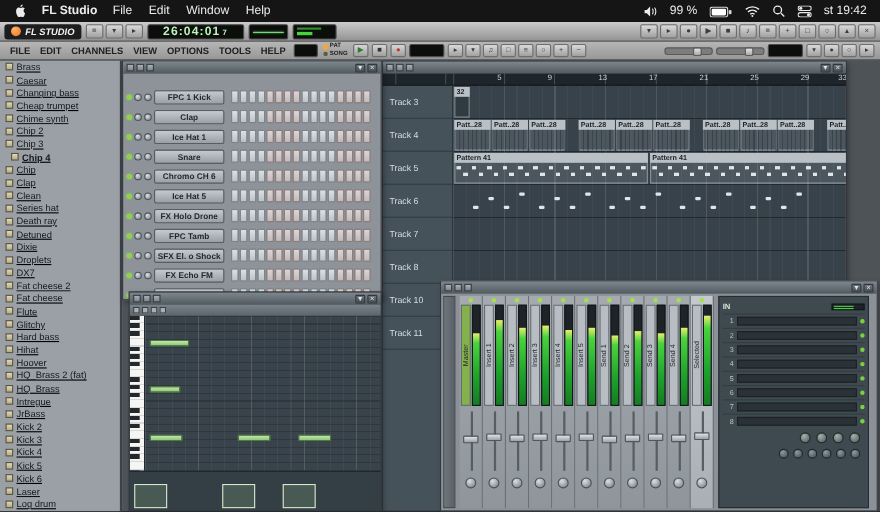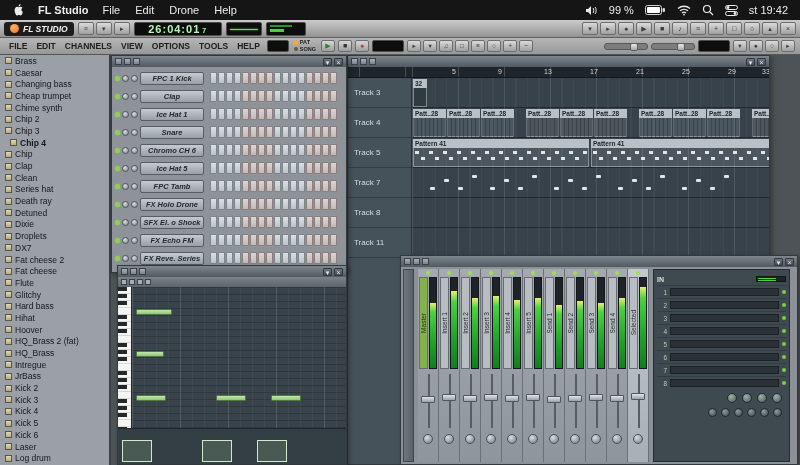--- a/index.html
+++ b/index.html
@@ -6,21 +6,21 @@
 html,body{width:800px;height:465px;overflow:hidden;background:#000;}
 #screen{position:relative;width:800px;height:465px;background:#53585c;overflow:hidden;}
 
 
 #menubar{position:absolute;top:0;left:0;right:0;height:20px;background:#151516;color:#ececec;
 display:flex;align-items:center;padding:0 12px;font-size:11px;gap:14px;z-index:50;}
 .mb-apple{display:flex;align-items:center;}
 .mb-app{font-weight:bold;}
 #mb-menus{display:flex;gap:15px;}
 .mb-item{cursor:default;}
-.mb-right{margin-left:auto;display:flex;align-items:center;gap:11px;}
+.mb-right{margin-left:auto;display:flex;align-items:flex-end;gap:11px;}
 .mb-right svg{display:block;}
 
 
 #fl-top{position:absolute;top:20px;left:0;right:0;height:18px;z-index:40;
 background:linear-gradient(#cbcbcb,#939393);border-bottom:1px solid #5e5e5e;
 display:flex;align-items:center;gap:4px;padding:0 4px;}
 .fl-logo{background:#1d1d1d;border-radius:3px;height:14px;padding:0 6px;color:#f2f2f2;
 font-size:8.5px;font-weight:bold;font-style:italic;display:flex;align-items:center;gap:4px;}
 .fl-fruit{width:9px;height:9px;border-radius:50%;background:radial-gradient(circle at 35% 30%,#ffb26b,#e8731a);}
 .lcd{background:#0c0e0c;border:1px solid #4c4c4c;border-radius:2px;color:#b8f7b8;
@@ -59,21 +59,21 @@
 
 #desktop{position:absolute;top:55px;left:0;right:0;bottom:0;background:#4e5357;}
 .win{position:absolute;border:1px solid #32383c;box-shadow:2px 2px 5px rgba(0,0,0,.35);background:#878d93;}
 .win-title{height:11px;background:linear-gradient(#7f878e,#525a61);display:flex;align-items:center;gap:2px;padding:0 3px;}
 .wt-ico{width:7px;height:7px;background:linear-gradient(#aab2b8,#79828a);border:1px solid #3a4045;}
 .wt-spacer{flex:1;}
 .wt-min,.wt-close{width:9px;height:8px;font-size:7px;line-height:7px;text-align:center;color:#dfe5e9;
 background:linear-gradient(#6d767d,#454d54);border:1px solid #31373c;border-radius:1px;}
 
 
-#browser{position:absolute;top:55px;left:0;width:111px;bottom:0;background:#9aa0a6;border-right:2px solid #3d4247;z-index:5;}
+#browser{position:absolute;top:55px;left:0;width:111px;bottom:0;background:#9aa0a6;border-right:2px solid #3d4247;z-index:5;text-decoration:underline;}
 .b-item{height:11.7px;display:flex;align-items:center;gap:3px;padding-left:5px;font-size:8.5px;color:#15181b;white-space:nowrap;overflow:hidden;}
 .b-item.selected{font-weight:bold;padding-left:10px;}
 .b-ico{width:7px;height:7px;flex:0 0 auto;background:linear-gradient(#e3d9b8,#b5ab84);border:1px solid #5c563f;}
 
 
 #playlist{left:347px;top:55px;width:423px;height:410px;background:#38424a;z-index:6;}
 #pl-ruler{height:11px;background:#1f262b;border-bottom:1px solid #11161a;position:relative;overflow:hidden;
 background-image:repeating-linear-gradient(90deg,rgba(255,255,255,.18) 0 1px,transparent 1px 46px);background-position:64px 0;}
 .pl-tick{position:absolute;top:1px;font-size:7px;color:#cdd5da;}
 .pl-body{position:absolute;top:22px;left:0;right:0;bottom:0;display:flex;}
@@ -87,21 +87,21 @@
 .clip{position:absolute;height:28px;background:rgba(150,160,168,.22);box-shadow:inset 0 0 0 1px rgba(190,200,208,.55);}
 .clip-label{height:9px;background:#b9c1c7;font-size:6.5px;font-weight:bold;color:#20262a;line-height:9px;padding-left:2px;white-space:nowrap;overflow:hidden;}
 .clip28-body{height:19px;background:repeating-linear-gradient(90deg,rgba(25,31,36,.35) 0 1px,transparent 1px 4px);}
 .clip41-row{height:3px;margin:3px 2px 0 2px;background:repeating-linear-gradient(90deg,#dfe6ea 0 4px,transparent 4px 14px);}
 .clip41-row.r2{margin-left:8px;}
 .clip-marker{background:#2f3a41;}
 .pl-dash{position:absolute;width:5px;height:3px;background:#dfe6ea;border-radius:1px;}
 
 
 #rack{left:111px;top:55px;width:236px;height:218px;z-index:7;background:#8d9399;}
-#rack-rows{padding-top:2px;font-style:italic;}
+#rack-rows{padding-top:12px;}
 .ch-row{height:18px;display:flex;align-items:center;gap:2px;padding-left:3px;}
 .ch-led{width:5px;height:5px;border-radius:50%;background:#8fd14f;box-shadow:0 0 2px #8fd14f;flex:0 0 auto;}
 .ch-knob{width:7px;height:7px;border-radius:50%;background:radial-gradient(circle at 35% 30%,#dde1e4,#7d858c);border:1px solid #4f565c;flex:0 0 auto;}
 .ch-btn{width:64px;height:13px;background:linear-gradient(#c5cace,#98a0a6);border:1px solid #565d63;border-radius:2px;
 font-size:7.5px;font-weight:bold;color:#23282c;display:flex;align-items:center;justify-content:center;
 white-space:nowrap;overflow:hidden;flex:0 0 auto;}
 .steps{display:flex;gap:1px;margin-left:4px;}
 .step{width:7px;height:12px;border-radius:1px;}
 .step.g0{background:linear-gradient(#dde1e4,#bcc2c7);border:1px solid #7d858c;}
 .step.g1{background:linear-gradient(#ddd6d6,#c2b9b9);border:1px solid #8c7d7d;}
@@ -164,21 +164,21 @@
   <div id="menubar">
     <span class="mb-apple">
       <svg width="12" height="14" viewBox="0 0 15 17">
           <path fill="#ececec" d="M12.8 13.2c-.5 1.1-1.1 2.2-2 2.2-.9 0-1.1-.5-2.2-.5s-1.4.5-2.2.5c-.9 0-1.6-1.2-2.1-2.3C3.2 10.7 2.8 7.6 4 5.9c.6-.9 1.5-1.4 2.5-1.4.8 0 1.5.5 2 .5.5 0 1.3-.6 2.3-.5.4 0 1.6.2 2.4 1.2-.1 0-1.4.8-1.4 2.4 0 1.9 1.7 2.6 1.7 2.6zM10.1 3.1c.4-.5.7-1.3.6-2.1-.6 0-1.4.4-1.8 1-.4.5-.8 1.3-.6 2 .7.1 1.4-.4 1.8-.9z"></path>
         </svg>
     </span>
     <span class="mb-app">FL Studio</span>
     <span id="mb-menus">
         <span class="mb-item">File</span>
         <span class="mb-item">Edit</span>
-        <span class="mb-item">Drone</span>
+        <span class="mb-item">Window</span>
         <span class="mb-item">Help</span>
       </span>
     <div class="mb-right">
       <span>
           <svg width="13" height="11" viewBox="0 0 13 11">
             <path d="M1 4h2l3-3v9L3 7H1z" fill="#ececec"></path>
             <path d="M8 3c1 .8 1 4.2 0 5M10 2c1.6 1.4 1.6 5.6 0 7" stroke="#ececec" fill="none" stroke-width="1"></path>
           </svg>
         </span>
       <span>99 %</span>
@@ -461,22 +461,24 @@
         <span class="pl-tick" style="left: 288px;">21</span>
         <span class="pl-tick" style="left: 334px;">25</span>
         <span class="pl-tick" style="left: 380px;">29</span>
         <span class="pl-tick" style="left: 414px;">33</span>
       </div>
     <div class="pl-body">
       <div id="pl-names">
           <div class="pl-name">Track 3</div>
           <div class="pl-name">Track 4</div>
           <div class="pl-name">Track 5</div>
+          <div class="pl-name">Track 6</div>
           <div class="pl-name">Track 7</div>
           <div class="pl-name">Track 8</div>
+          <div class="pl-name">Track 10</div>
           <div class="pl-name">Track 11</div>
         </div>
       <div id="pl-clips">
           <div class="clip clip-marker" style="left: 1px; top: 1px; width: 14px;">
             <div class="clip-label">32</div>
           </div>
           <div class="clip" style="left: 1px; top: 31px; width: 33px;">
             <div class="clip-label">Patt..28</div>
             <div class="clip28-body"></div>
           </div>
@@ -701,21 +703,21 @@
             <span class="step g1"></span>
             <span class="step g1"></span>
             <span class="step g1"></span>
             <span class="step g1"></span>
           </span>
         </div>
         <div class="ch-row">
           <span class="ch-led"></span>
           <span class="ch-knob"></span>
           <span class="ch-knob"></span>
-          <span class="ch-btn">FPC Tamb</span>
+          <span class="ch-btn">FX Holo Drone</span>
           <span class="steps">
             <span class="step g0"></span>
             <span class="step g0"></span>
             <span class="step g0"></span>
             <span class="step g0"></span>
             <span class="step g1"></span>
             <span class="step g1"></span>
             <span class="step g1"></span>
             <span class="step g1"></span>
             <span class="step g0"></span>
@@ -725,21 +727,21 @@
             <span class="step g1"></span>
             <span class="step g1"></span>
             <span class="step g1"></span>
             <span class="step g1"></span>
           </span>
         </div>
         <div class="ch-row">
           <span class="ch-led"></span>
           <span class="ch-knob"></span>
           <span class="ch-knob"></span>
-          <span class="ch-btn">FX Holo Drone</span>
+          <span class="ch-btn">FPC Tamb</span>
           <span class="steps">
             <span class="step g0"></span>
             <span class="step g0"></span>
             <span class="step g0"></span>
             <span class="step g0"></span>
             <span class="step g1"></span>
             <span class="step g1"></span>
             <span class="step g1"></span>
             <span class="step g1"></span>
             <span class="step g0"></span>

